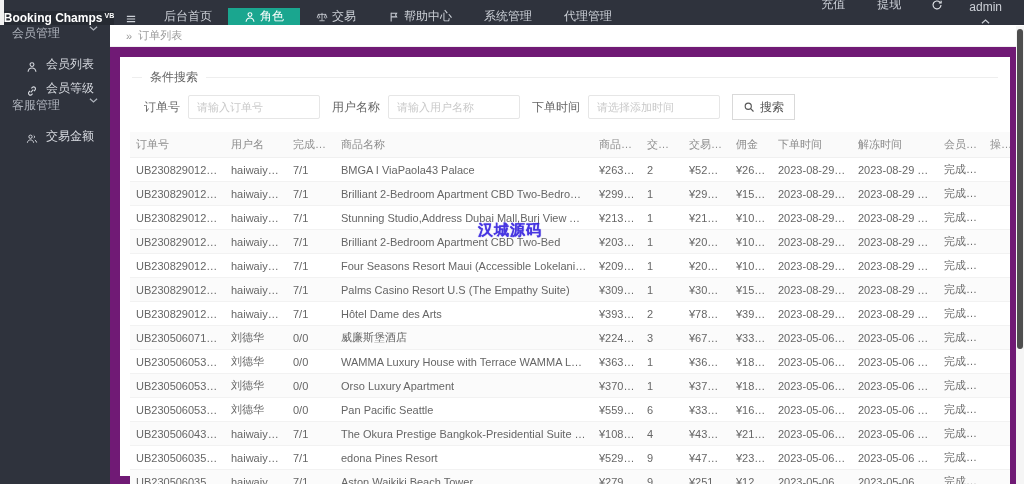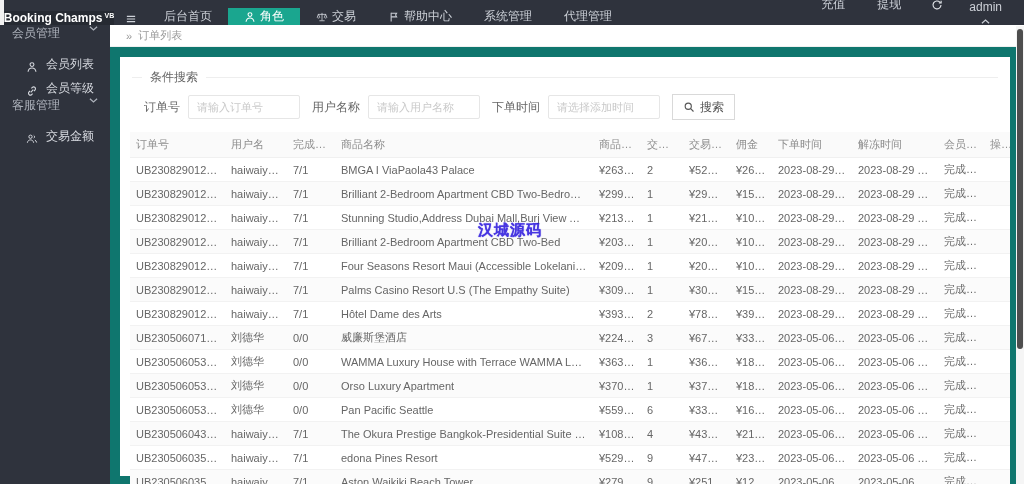--- a/index.html
+++ b/index.html
@@ -33,30 +33,30 @@
   .side-group { height:24px; display:flex; justify-content:space-between;
     padding:0 12px; color:#aeb3bc; font-size:12px; cursor:pointer; }
   .side-item { height:24px; display:flex; align-items:flex-end; gap:8px; padding:0 12px;
     color:#d6d9df; font-size:12px; cursor:pointer;margin-left:14px; }
   .side-item.active { background:#1aa68f; color:#fff; }
 
   
   .main { margin-left:110px; margin-top:25px; height:459px; }
   .breadcrumb { height:22px; background:#fff; display:flex; align-items:center; gap:6px;
     padding-left:16px; font-size:11px; color:#999; border-bottom:1px solid #f0f0f0; }
-  .content { padding:10px 14px 8px 10px; background:#0f766e; height:437px; }
+  .content { padding:10px 14px 8px 10px; background:#701a75; height:437px; }
   .card { background:#fff; padding:8px 10px 20px 10px; height:100%; }
 
   
   fieldset.search { border:none; border-top:1px solid #eee; margin:4px 2px 0 2px; padding:8px 0 12px 0; }
   fieldset.search legend { margin-left:10px; padding:0 8px; font-size:12px; color:#666; }
   .search-row { display:flex; align-items:center; gap:12px; padding-left:12px; }
   .field-group { display:flex; align-items:center; gap:8px; }
   .field-label { font-size:12px; color:#666; white-space:nowrap; }
-  .field-input { width:112px; height:24px; border:1px solid #e6e6e6; border-radius:2px;
+  .field-input { width:132px; height:24px; border:1px solid #e6e6e6; border-radius:2px;
     padding:0 8px; font-size:11px; color:#666; outline:none; background:#fff;
     font-family:Liberation Serif, serif; }
   .field-input::placeholder { color:#c9c9c9; }
   .search-btn { display:flex; align-items:center; gap:5px; height:26px; padding:0 10px;
     border:1px solid #d9d9d9; border-radius:0; background:#fff; font-size:12px; color:#555; cursor:pointer; }
 
   
   table.orders { width:100%; border-collapse:collapse; table-layout:fixed; }
   table.orders th { background:#fafafa; color:#8c8c8c; font-weight:normal; font-size:11px;
     text-align:left; padding:5px 6px; border-bottom:1px solid #f0f0f0; white-space:nowrap;

